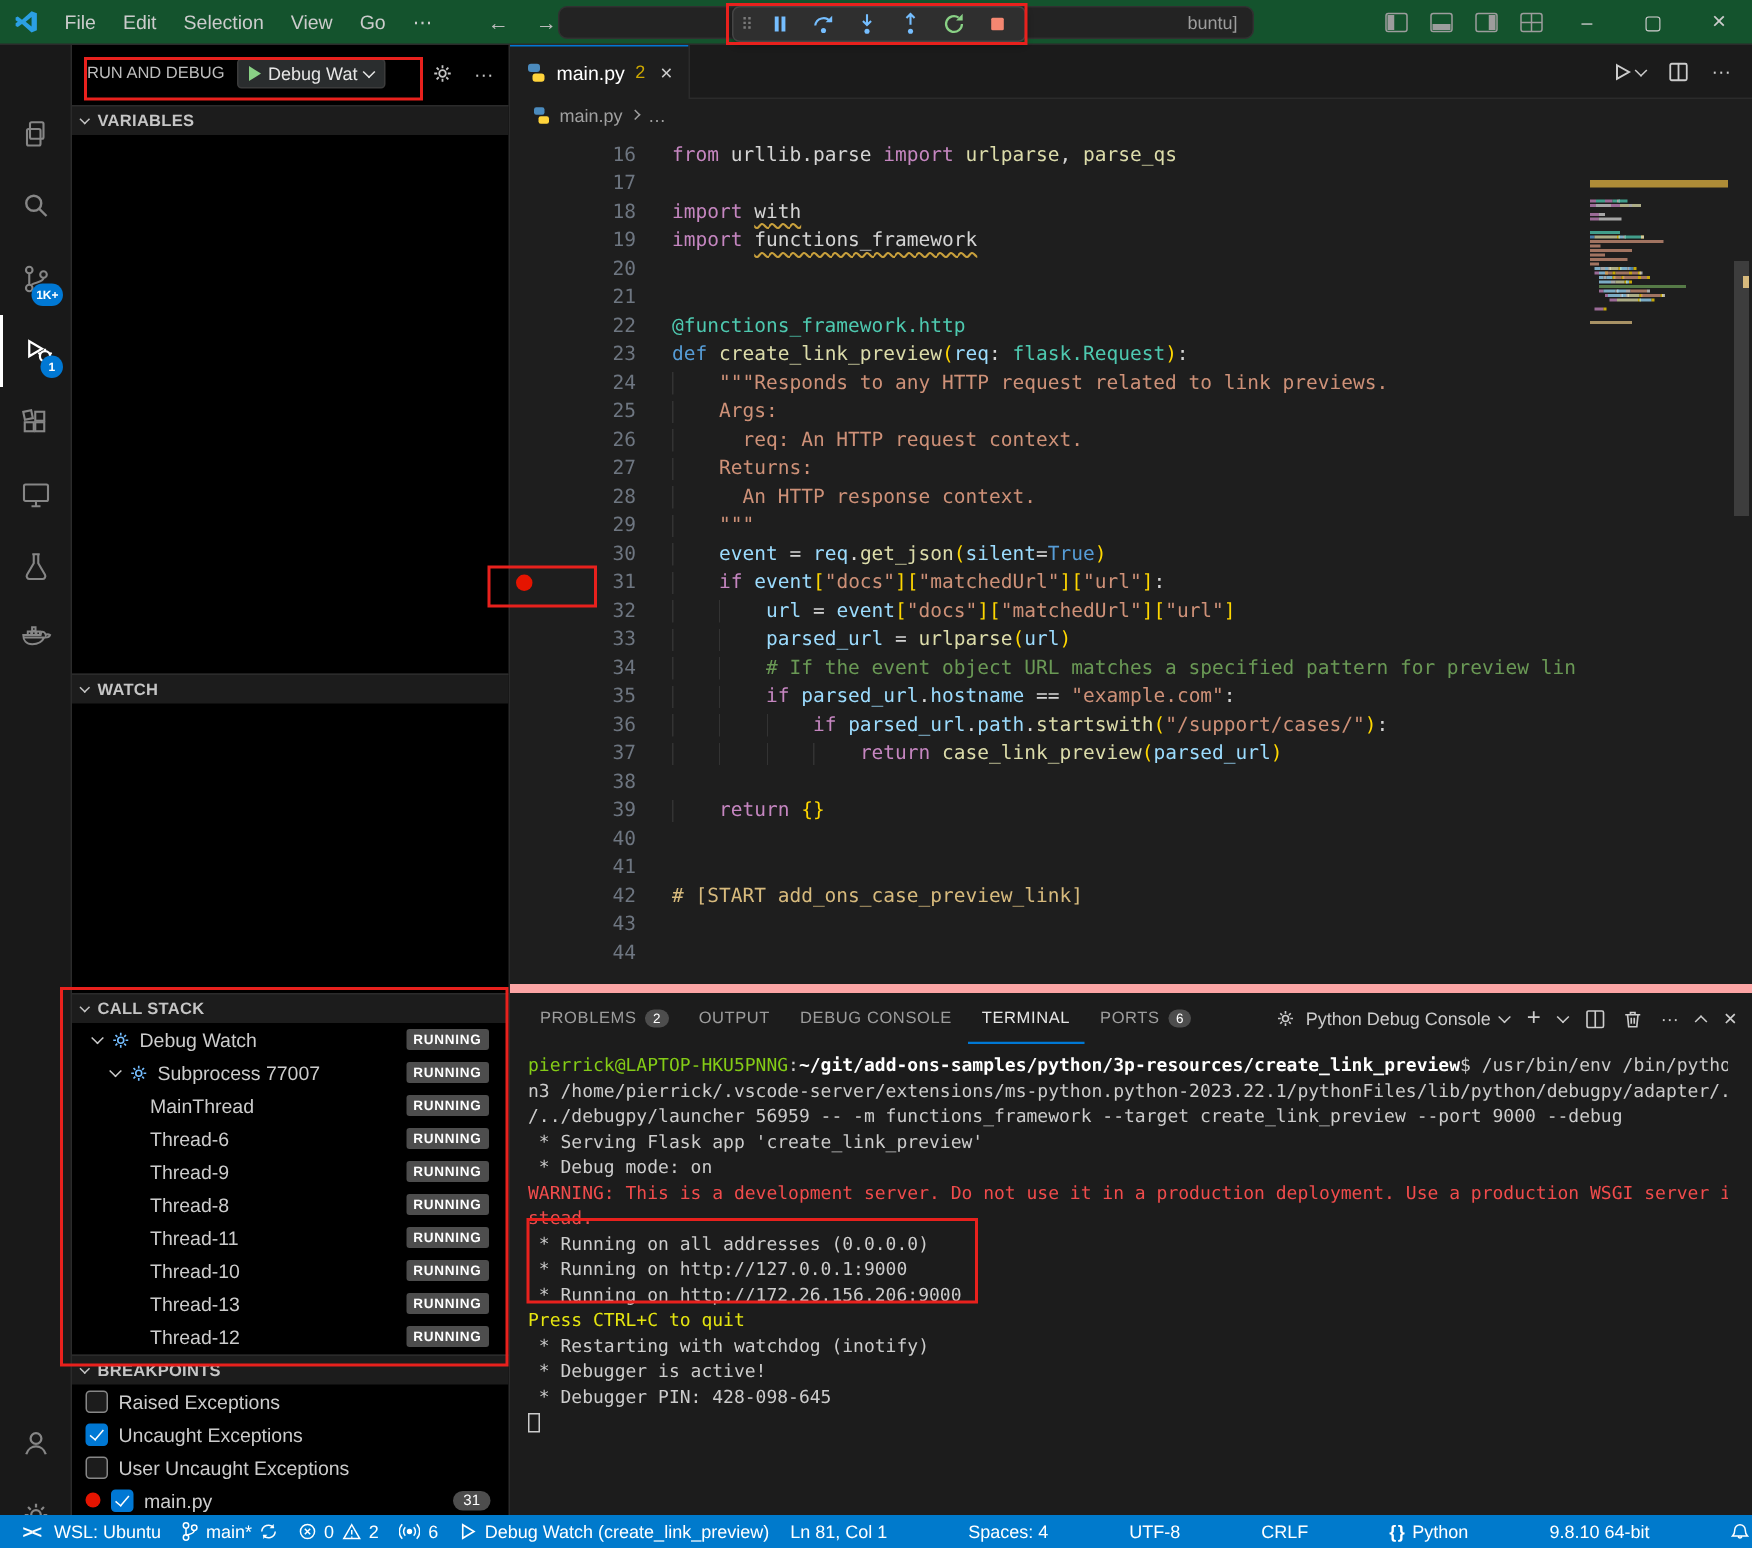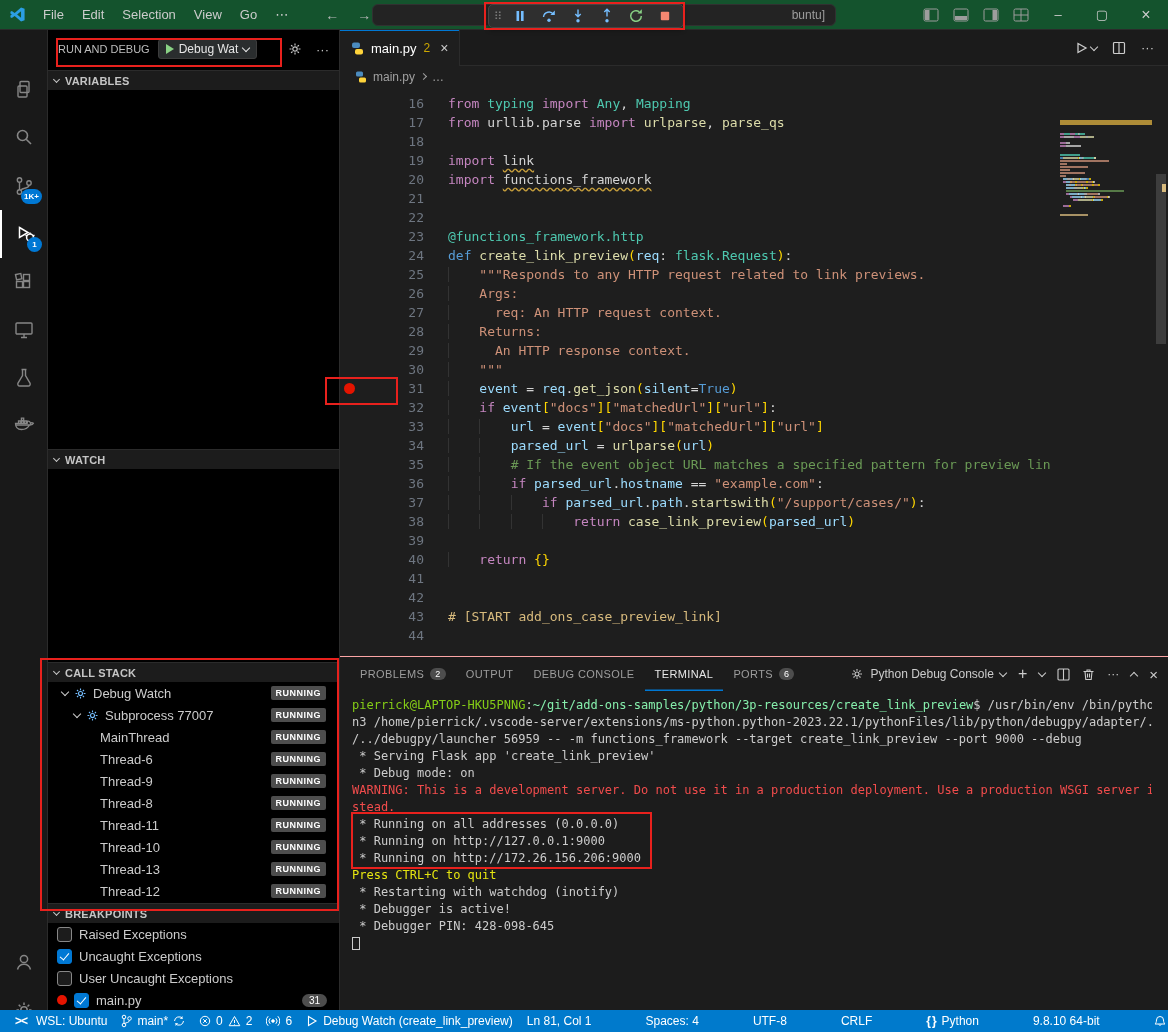--- a/index.html
+++ b/index.html
@@ -68,30 +68,30 @@
   .t-ul { color:#d4d4d4; text-decoration:underline; text-decoration-style:wavy; text-decoration-color:#c8a03c; text-underline-offset:3px; }
   .minimap { position:absolute; right:16px; top:0; width:92px; bottom:0; }
   .mm-row { position:absolute; left:0; right:0; height:2px; }
   .mmb { position:absolute; height:2px; background:currentColor; opacity:.75; }
   .minimap-highlight { position:absolute; left:0; right:0; top:32px; height:5px; background:#c8a03c; opacity:.85; }
   .scrollbar { position:absolute; right:0; top:0; width:14px; bottom:0; }
   .sb-thumb { position:absolute; left:2px; right:2px; top:86px; height:170px; background:rgba(121,121,121,.35); }
   .sb-mark-y { position:absolute; right:2px; width:4px; top:96px; height:8px; background:#d7ba7d; }
 
   
-  .panel { position:absolute; left:340px; top:656px; right:0; bottom:22px; background:#1c1c1c; border-top:1px solid #fca5a5; }
+  .panel { position:absolute; left:340px; top:656px; right:0; bottom:22px; background:#1c1c1c; border-top:6px solid #fca5a5; }
   .panel-header { height:34px; display:flex; align-items:center; padding:0 10px; }
   .panel-tab { height:100%; display:flex; align-items:center; gap:6px; padding:0 10px; font-size:11px; letter-spacing:.4px; color:#9d9d9d; }
   .panel-tab.active { color:#e7e7e7; box-shadow:inset 0 -1.5px 0 #0078d4; }
   .ptab-badge { background:#4d4d4d; color:#ffffff; font-size:9px; border-radius:8px; padding:1px 5px; }
   .panel-actions { margin-left:auto; display:flex; align-items:center; gap:12px; color:#cccccc; font-size:12px; }
   .profile { display:flex; align-items:center; gap:6px; }
   .terminal { position:absolute; left:12px; top:40px; right:16px; bottom:6px; font:12px "DejaVu Sans Mono","Liberation Mono",monospace; line-height:17px; }
   .term-line { height:17px; white-space:pre; overflow:hidden; }
-  .t-tg { color:#84cc16; font-weight:normal; } .t-tb { color:#86efac; font-weight:normal; }
+  .t-tg { color:#84cc16; font-weight:normal; } .t-tb { color:#ffffff; font-weight:bold; }
   .t-tw { color:#cccccc; } .t-tr { color:#f14c4c; } .t-ty { color:#e5e510; }
   .term-cursor { display:inline-block; width:8px; height:13px; border:1px solid #cccccc; margin-top:2px; }
 
   
   .statusbar { position:absolute; left:0; right:0; bottom:0; height:22px; background:#007acc; color:#ffffff; display:flex; align-items:center; font-size:12px; z-index:5; }
   .sb-item { display:flex; align-items:center; gap:5px; padding:0 7px; height:100%; white-space:nowrap; }
   .sb-remote { font-weight:bold; letter-spacing:-1px; padding:0 4px 0 8px; }
   .sb-right { margin-left:auto; display:flex; height:100%;gap:40px; }
 
   .chev { display:inline-block; width:6px; height:6px; border-right:1.4px solid currentColor; border-bottom:1.4px solid currentColor; transform:rotate(45deg); margin-top:-2px; }
@@ -451,24 +451,23 @@
       <div class="gutter-line">37</div>
       <div class="gutter-line">38</div>
       <div class="gutter-line">39</div>
       <div class="gutter-line">40</div>
       <div class="gutter-line">41</div>
       <div class="gutter-line">42</div>
       <div class="gutter-line">43</div>
       <div class="gutter-line">44</div>
     </div>
   <div class="code-lines" id="code-lines">
-      <div class="code-line"><span class="t-kw">from </span><span class="t-cls">typing </span><span class="t-kw">import </span><span class="t-cls">Any</span><span class="t-pl">, </span><span class="t-cls">Mapping</span></div>
       <div class="code-line"><span class="t-kw">from </span><span class="t-pl">urllib.parse </span><span class="t-kw">import </span><span class="t-fn">urlparse</span><span class="t-pl">, </span><span class="t-fn">parse_qs</span></div>
       <div class="code-line"></div>
-      <div class="code-line"><span class="t-kw">import </span><span class="t-ul">link</span></div>
+      <div class="code-line"><span class="t-kw">import </span><span class="t-ul">with</span></div>
       <div class="code-line"><span class="t-kw">import </span><span class="t-ul">functions_framework</span></div>
       <div class="code-line"></div>
       <div class="code-line"></div>
       <div class="code-line"><span class="t-cls">@functions_framework.http</span></div>
       <div class="code-line"><span class="t-def">def </span><span class="t-fn">create_link_preview</span><span class="t-br">(</span><span class="t-var">req</span><span class="t-pl">: </span><span class="t-cls">flask.Request</span><span class="t-br">)</span><span class="t-pl">:</span></div>
       <div class="code-line"><span class="ind">    </span><span class="t-str">"""Responds to any HTTP request related to link previews.</span></div>
       <div class="code-line"><span class="ind">    </span><span class="t-str">Args:</span></div>
       <div class="code-line"><span class="ind">    </span><span>  </span><span class="t-str">req: An HTTP request context.</span></div>
       <div class="code-line"><span class="ind">    </span><span class="t-str">Returns:</span></div>
       <div class="code-line"><span class="ind">    </span><span>  </span><span class="t-str">An HTTP response context.</span></div>

